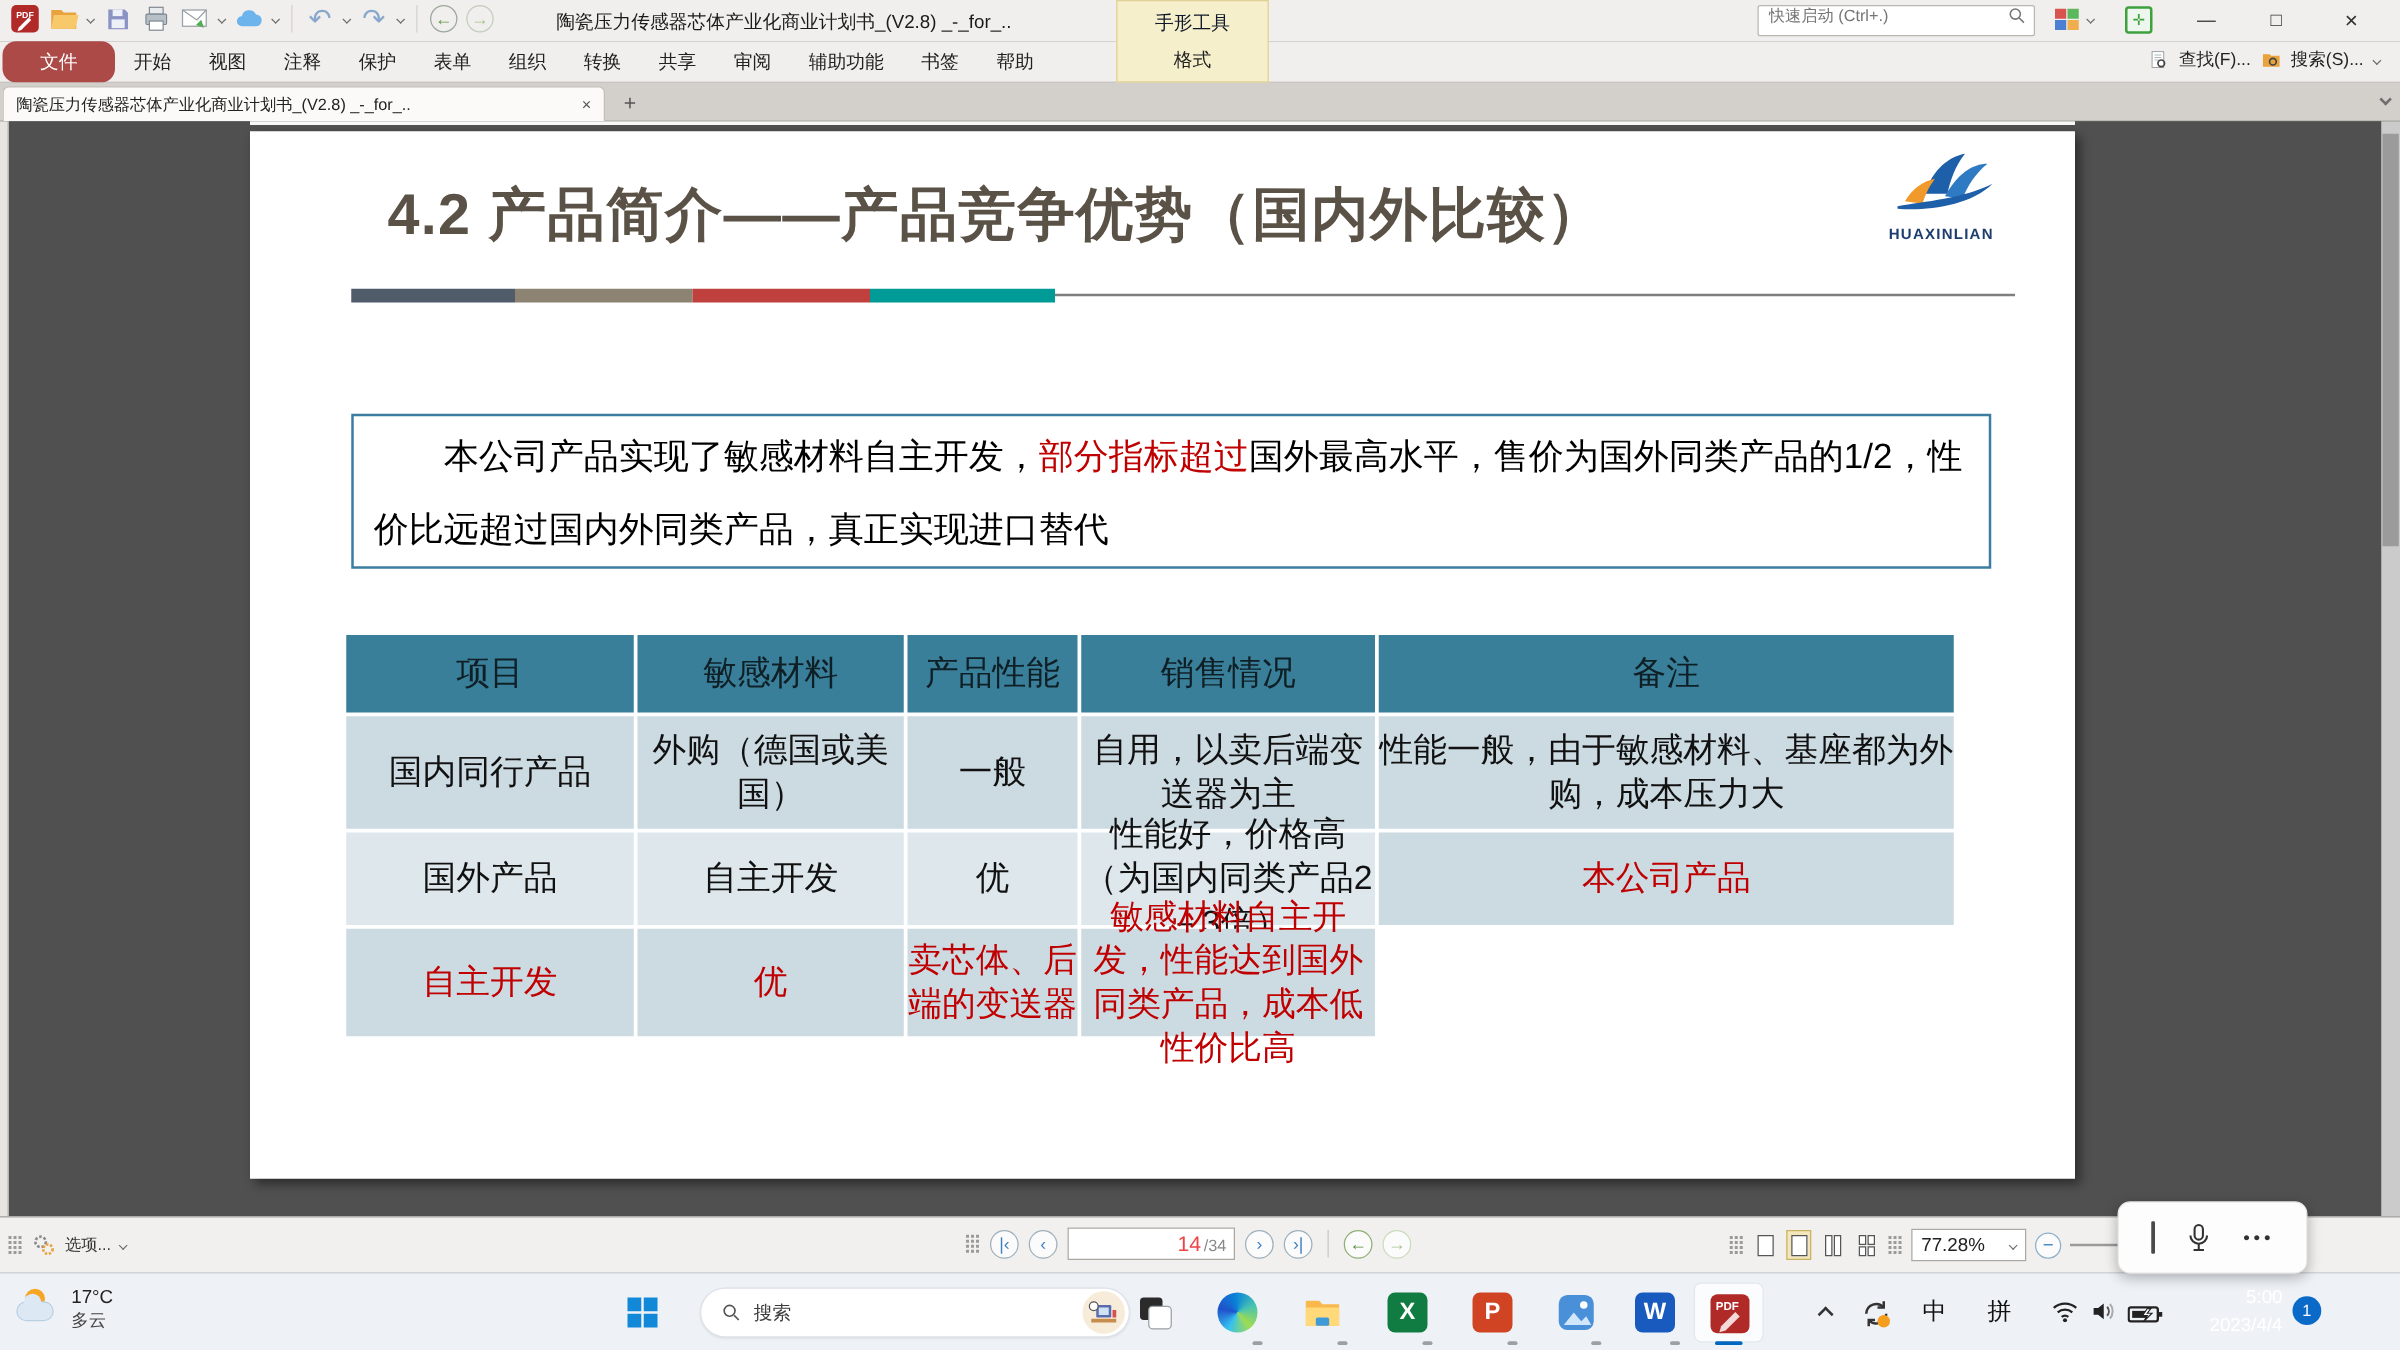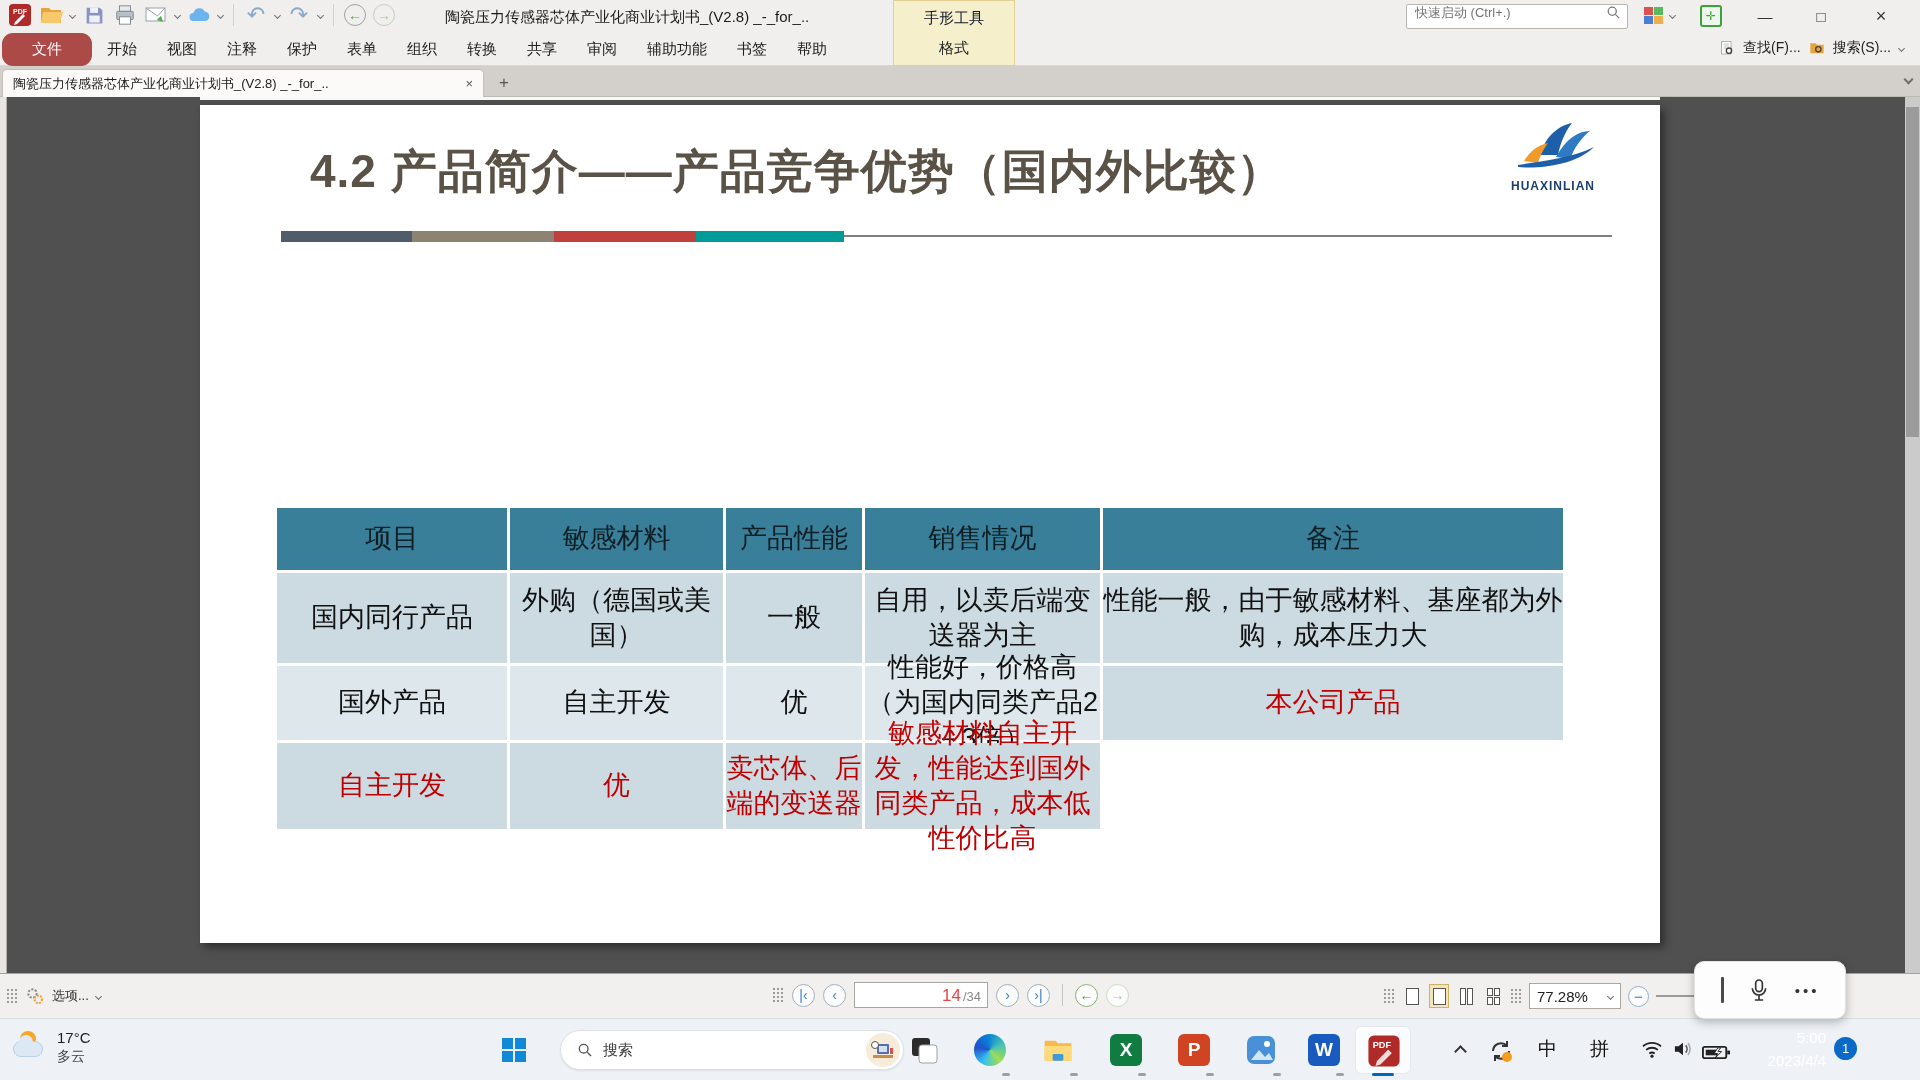--- a/index.html
+++ b/index.html
@@ -279,20 +279,21 @@
       </div>
 
       <div class="divider">
         <i style="width:131px; background:#515c6b;"></i>
         <i style="width:142px; background:#8c8372;"></i>
         <i style="width:142px; background:#c0403d;"></i>
         <i style="width:148px; background:#009b97;"></i>
       </div>
       <div class="div-rule"></div>
 
+      <div class="intro-box"><span>本公司产品实现了敏感材料自主开发，</span><span class="red-em">部分指标超过</span><span>国外最高水平，售价为国外同类产品的1/2，性价比远超过国内外同类产品，真正实现进口替代</span></div>
 
       <div class="cmp-table">
         <div class="cell hd">项目</div>
         <div class="cell hd">敏感材料</div>
         <div class="cell hd">产品性能</div>
         <div class="cell hd">销售情况</div>
         <div class="cell hd">备注</div>
 
         <div class="cell r1">国内同行产品</div>
         <div class="cell r1">外购（德国或美国）</div>

